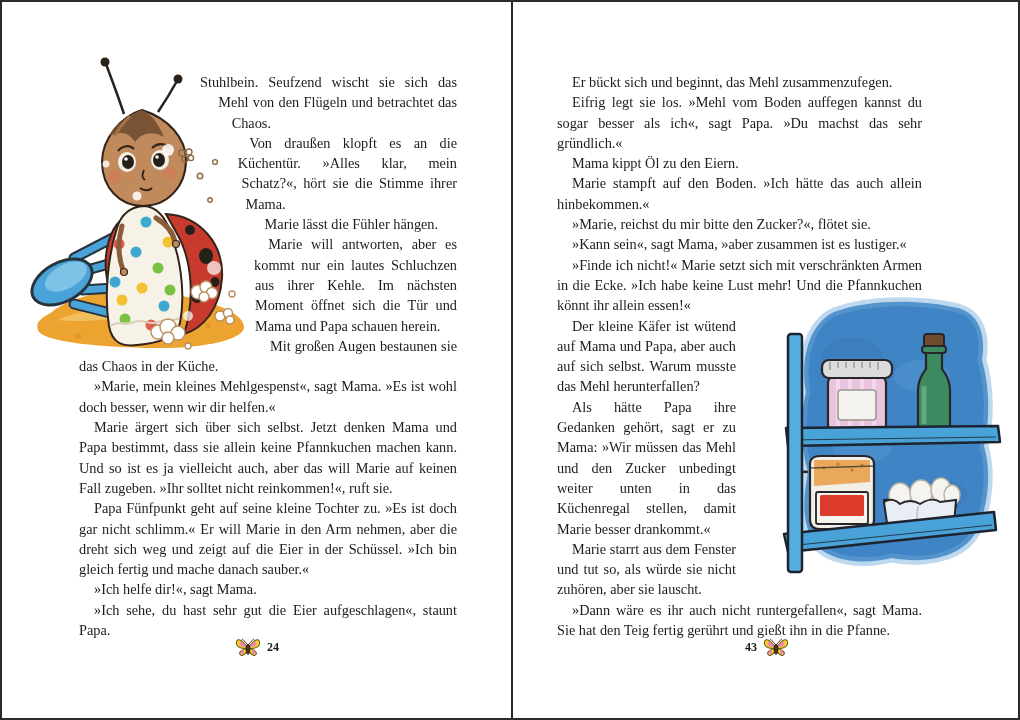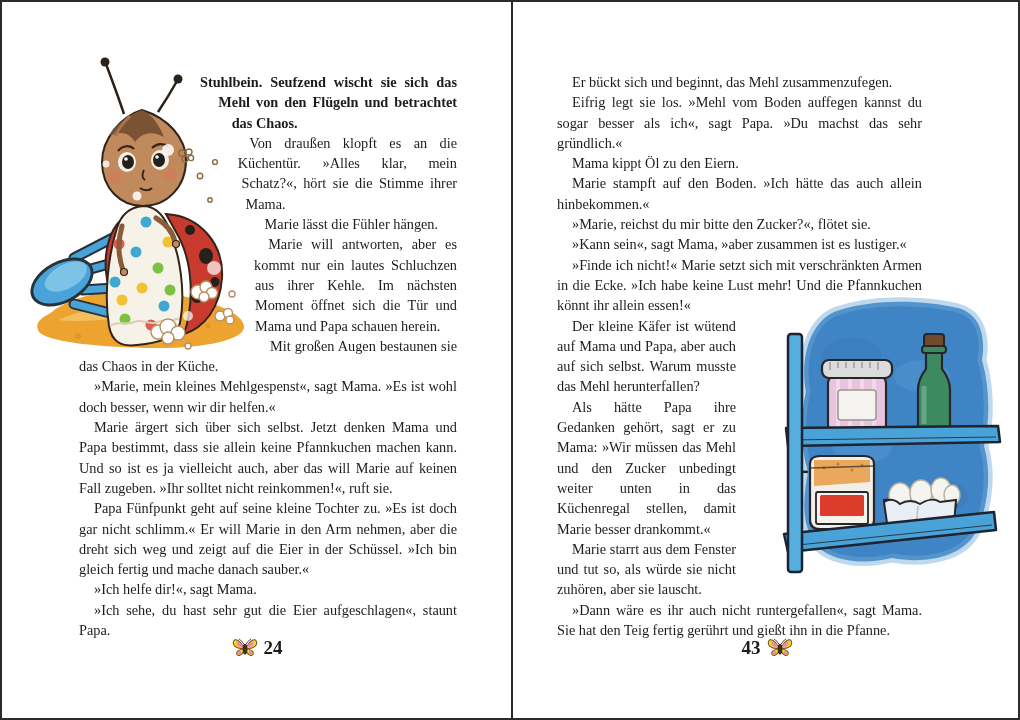--- a/index.html
+++ b/index.html
@@ -9,33 +9,33 @@
     font-family:"Liberation Serif","DejaVu Serif",serif;color:#1e1c1a;
   }
   .gutter{position:absolute;left:509px;top:0;width:2px;height:720px;background:#2b2b2b;}
   .textblock{
     position:absolute;top:70px;font-size:14.3px;line-height:20.3px;
     text-align:justify;text-justify:inter-word;
   }
   .textblock.left{left:77px;width:378px;}
   .textblock.right{left:555px;width:365px;}
   .textblock p{margin:0;text-indent:15px;}
-  .textblock p.noindent{text-indent:0;font-weight:bold;}
+  .textblock p.noindent{text-indent:0;}
   .float-left-spacer{
     float:left;width:176px;height:264px;
     shape-outside:polygon(0 0,112px 0,118px 42px,145px 48px,150px 88px,158px 130px,168px 180px,172px 264px,0 264px);
     shape-margin:6px;
   }
   .float-right-spacer{float:right;width:180px;height:266px;margin-left:6px;}
   .illustration-left{position:absolute;left:16px;top:52px;width:232px;height:302px;}
   .illustration-right{position:absolute;left:770px;top:294px;width:240px;height:280px;}
   .footer{position:absolute;top:634px;width:510px;display:flex;align-items:center;justify-content:center;gap:6px;}
   .footer.left{left:0;}
   .footer.right{left:510px;}
-  .pagenum{font-size:19px;font-weight:bold;color:#1e1c1a;}
+  .pagenum{font-size:12px;font-weight:bold;color:#1e1c1a;}
   .butterfly{width:26px;height:23px;display:block;}
 </style>
 </head>
 <body>
 
 <div class="spread">
 
   <div>
 
     <svg class="illustration-left" viewBox="0 0 232 302" xmlns="http://www.w3.org/2000/svg">

